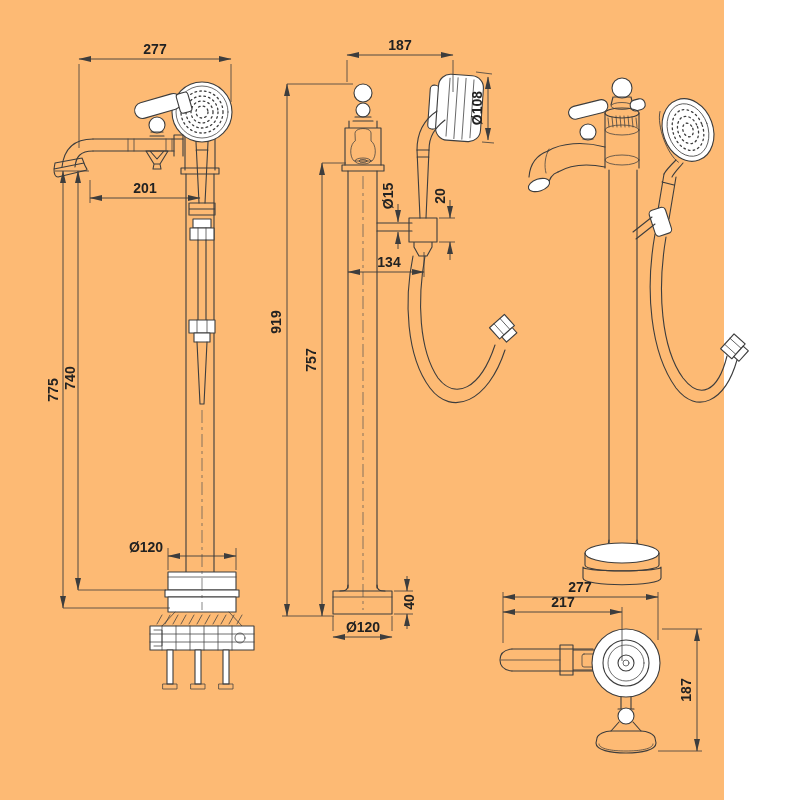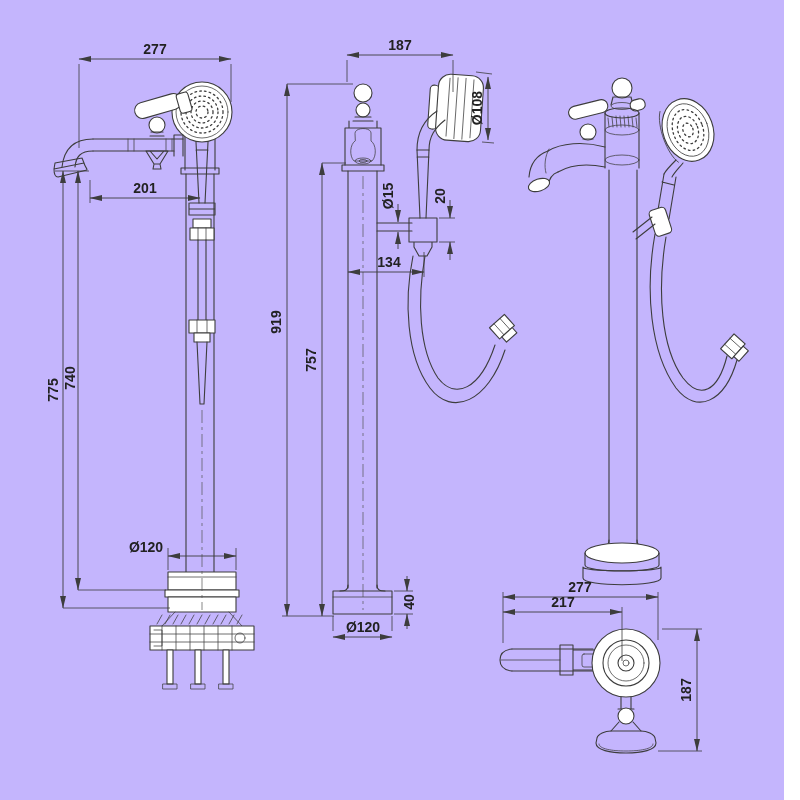--- a/index.html
+++ b/index.html
@@ -1,16 +1,16 @@
 <!DOCTYPE html>
 <html><head>
 <meta charset="utf-8">
 <style>
   html,body{margin:0;padding:0;background:#ffffff;}
-  .page{width:784px;height:800px;background:#c4b5fd;position:relative;font-family:"Liberation Sans",sans-serif;text-align:right;}
+  .page{width:724px;height:800px;background:#fdba74;position:relative;font-family:"Liberation Sans",sans-serif;text-align:right;}
   .s  {stroke:#3d3d3d;fill:none;stroke-width:1.1;stroke-linecap:round;stroke-linejoin:round;}
   .sf {stroke:#3d3d3d;fill:#ffffff;stroke-width:1.1;stroke-linejoin:round;}
   .tn {stroke-width:.75;}
   .dim{stroke:#3d3d3d;fill:none;stroke-width:.9;}
   .ext{stroke:#3d3d3d;fill:none;stroke-width:.8;}
   .cl {stroke:#555;fill:none;stroke-width:.7;stroke-dasharray:13 4 3 4;}
   .dsh{stroke-dasharray:1.6 3.2;stroke-width:1.3;}
   text.d{font-family:"Liberation Sans",sans-serif;font-size:14px;font-weight:bold;fill:#222;text-anchor:middle;}
 </style>
 </head>

